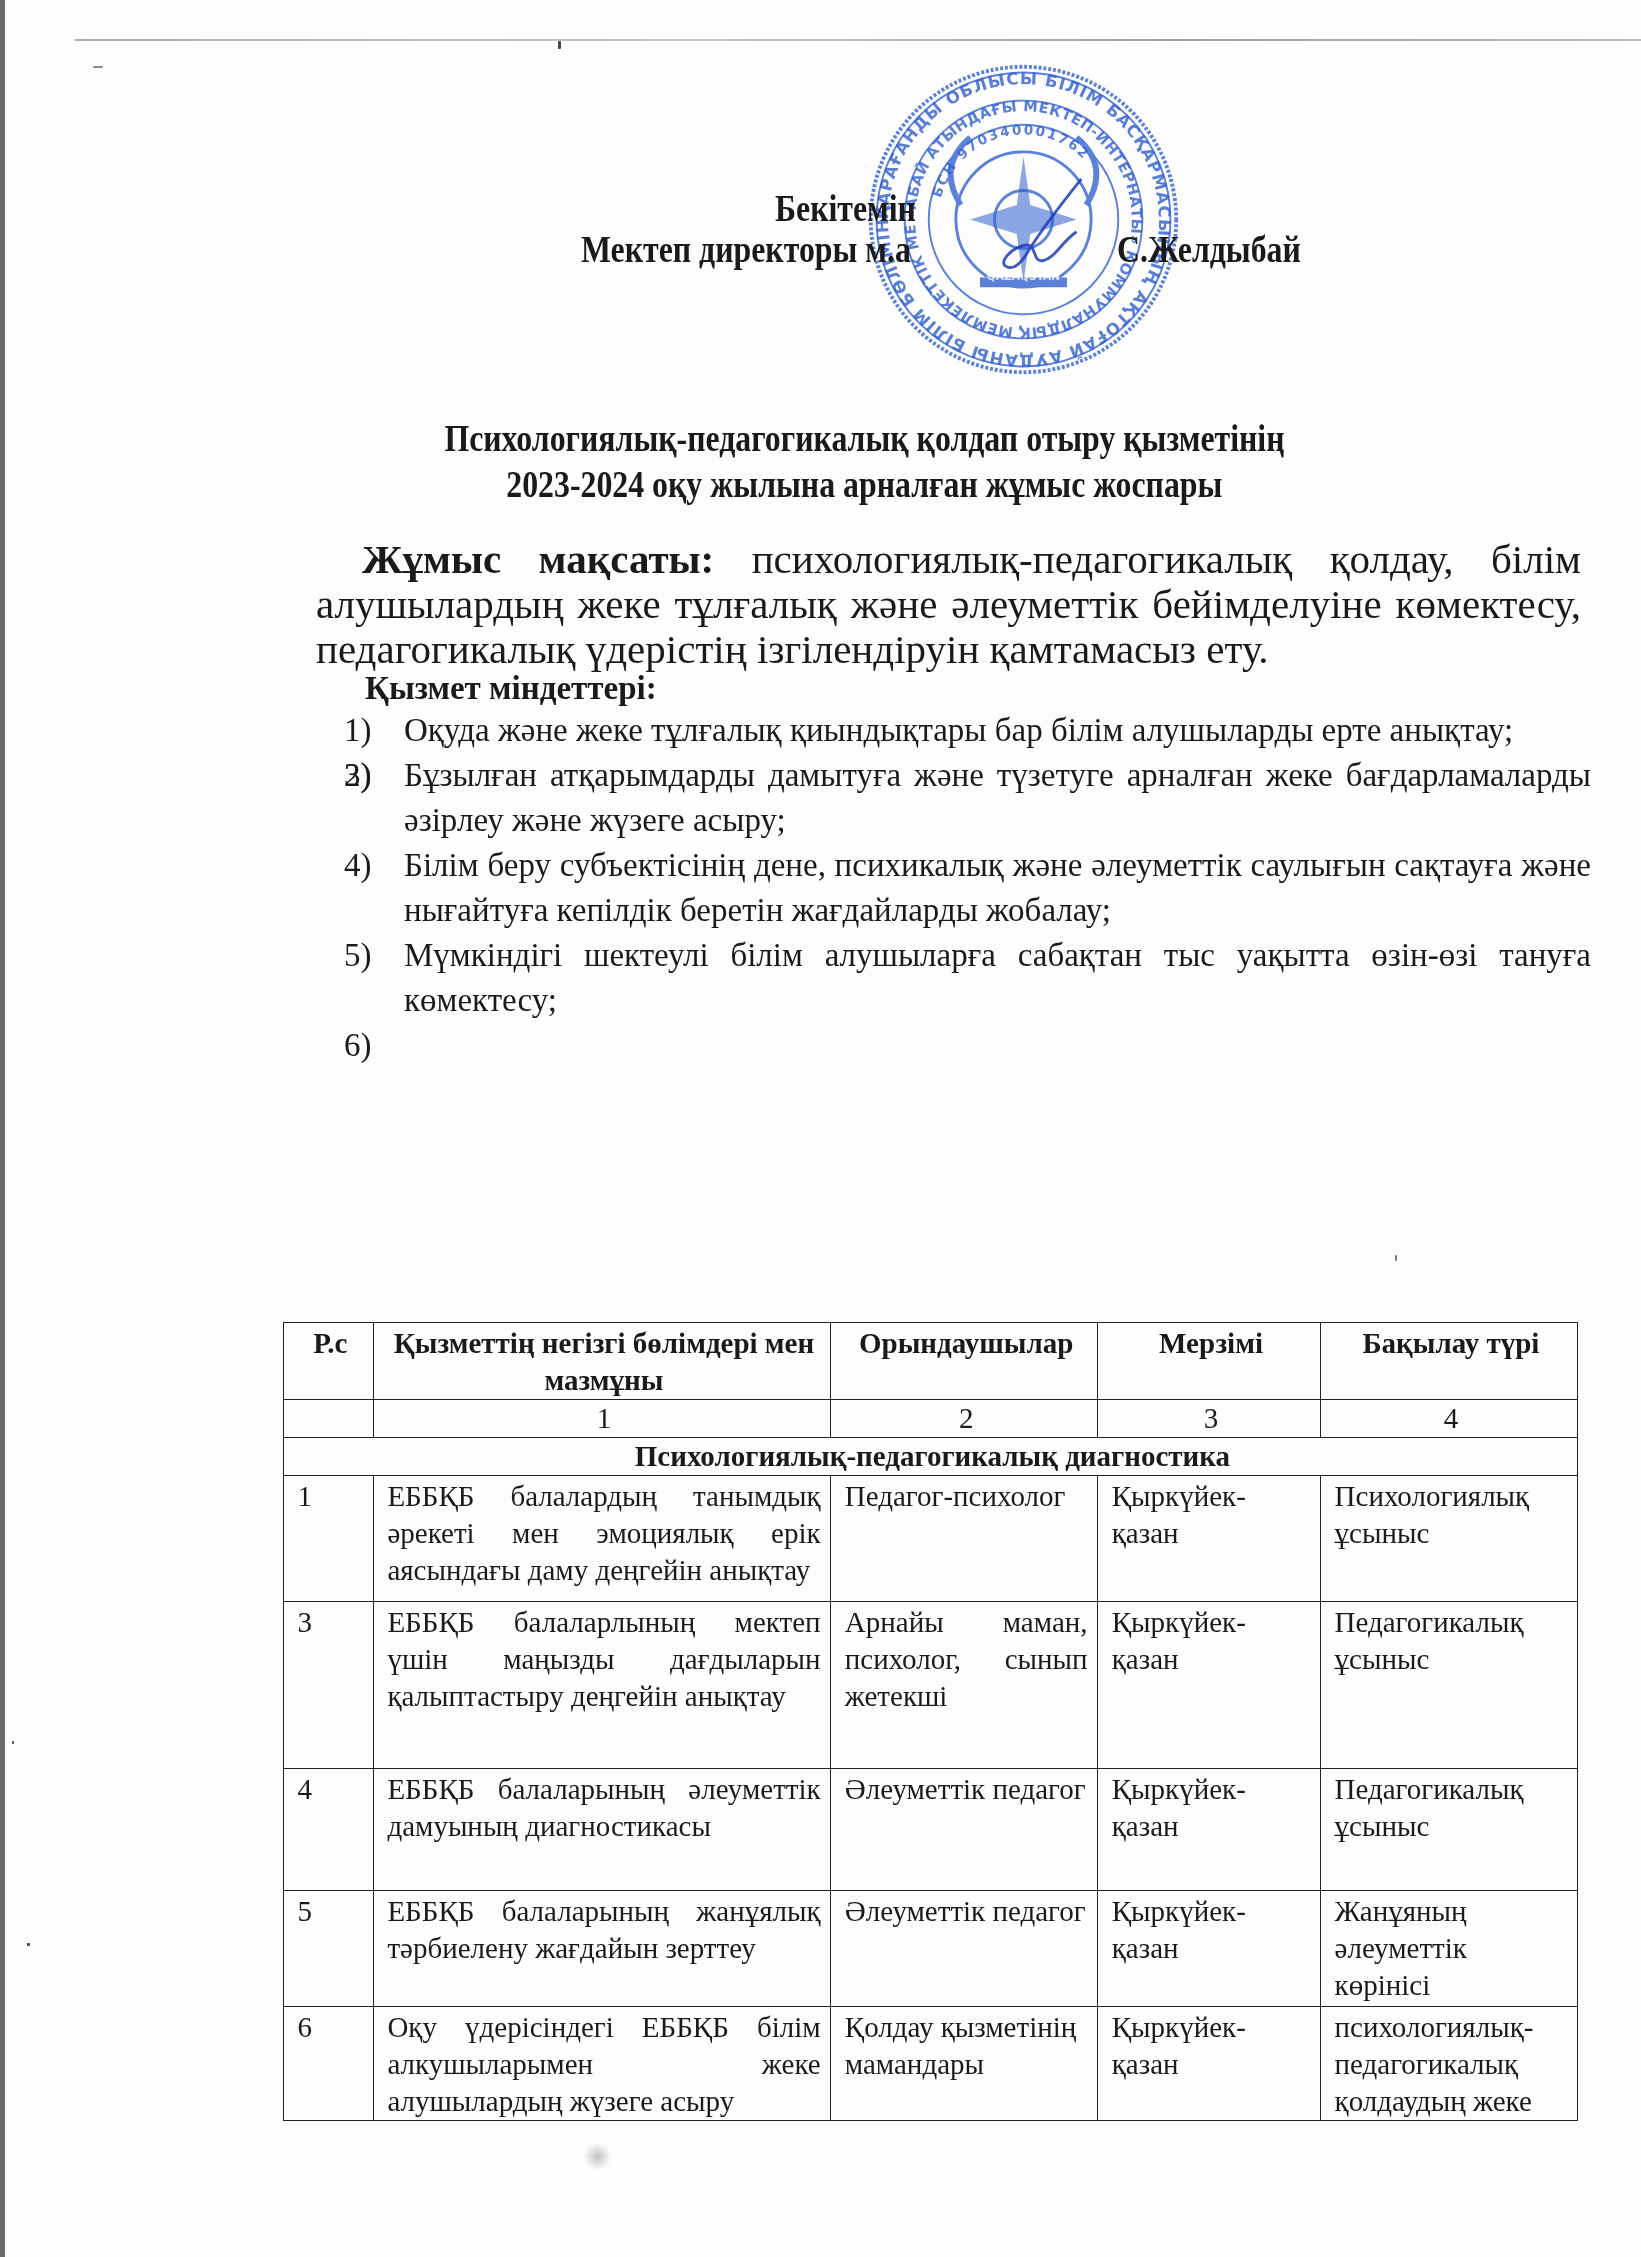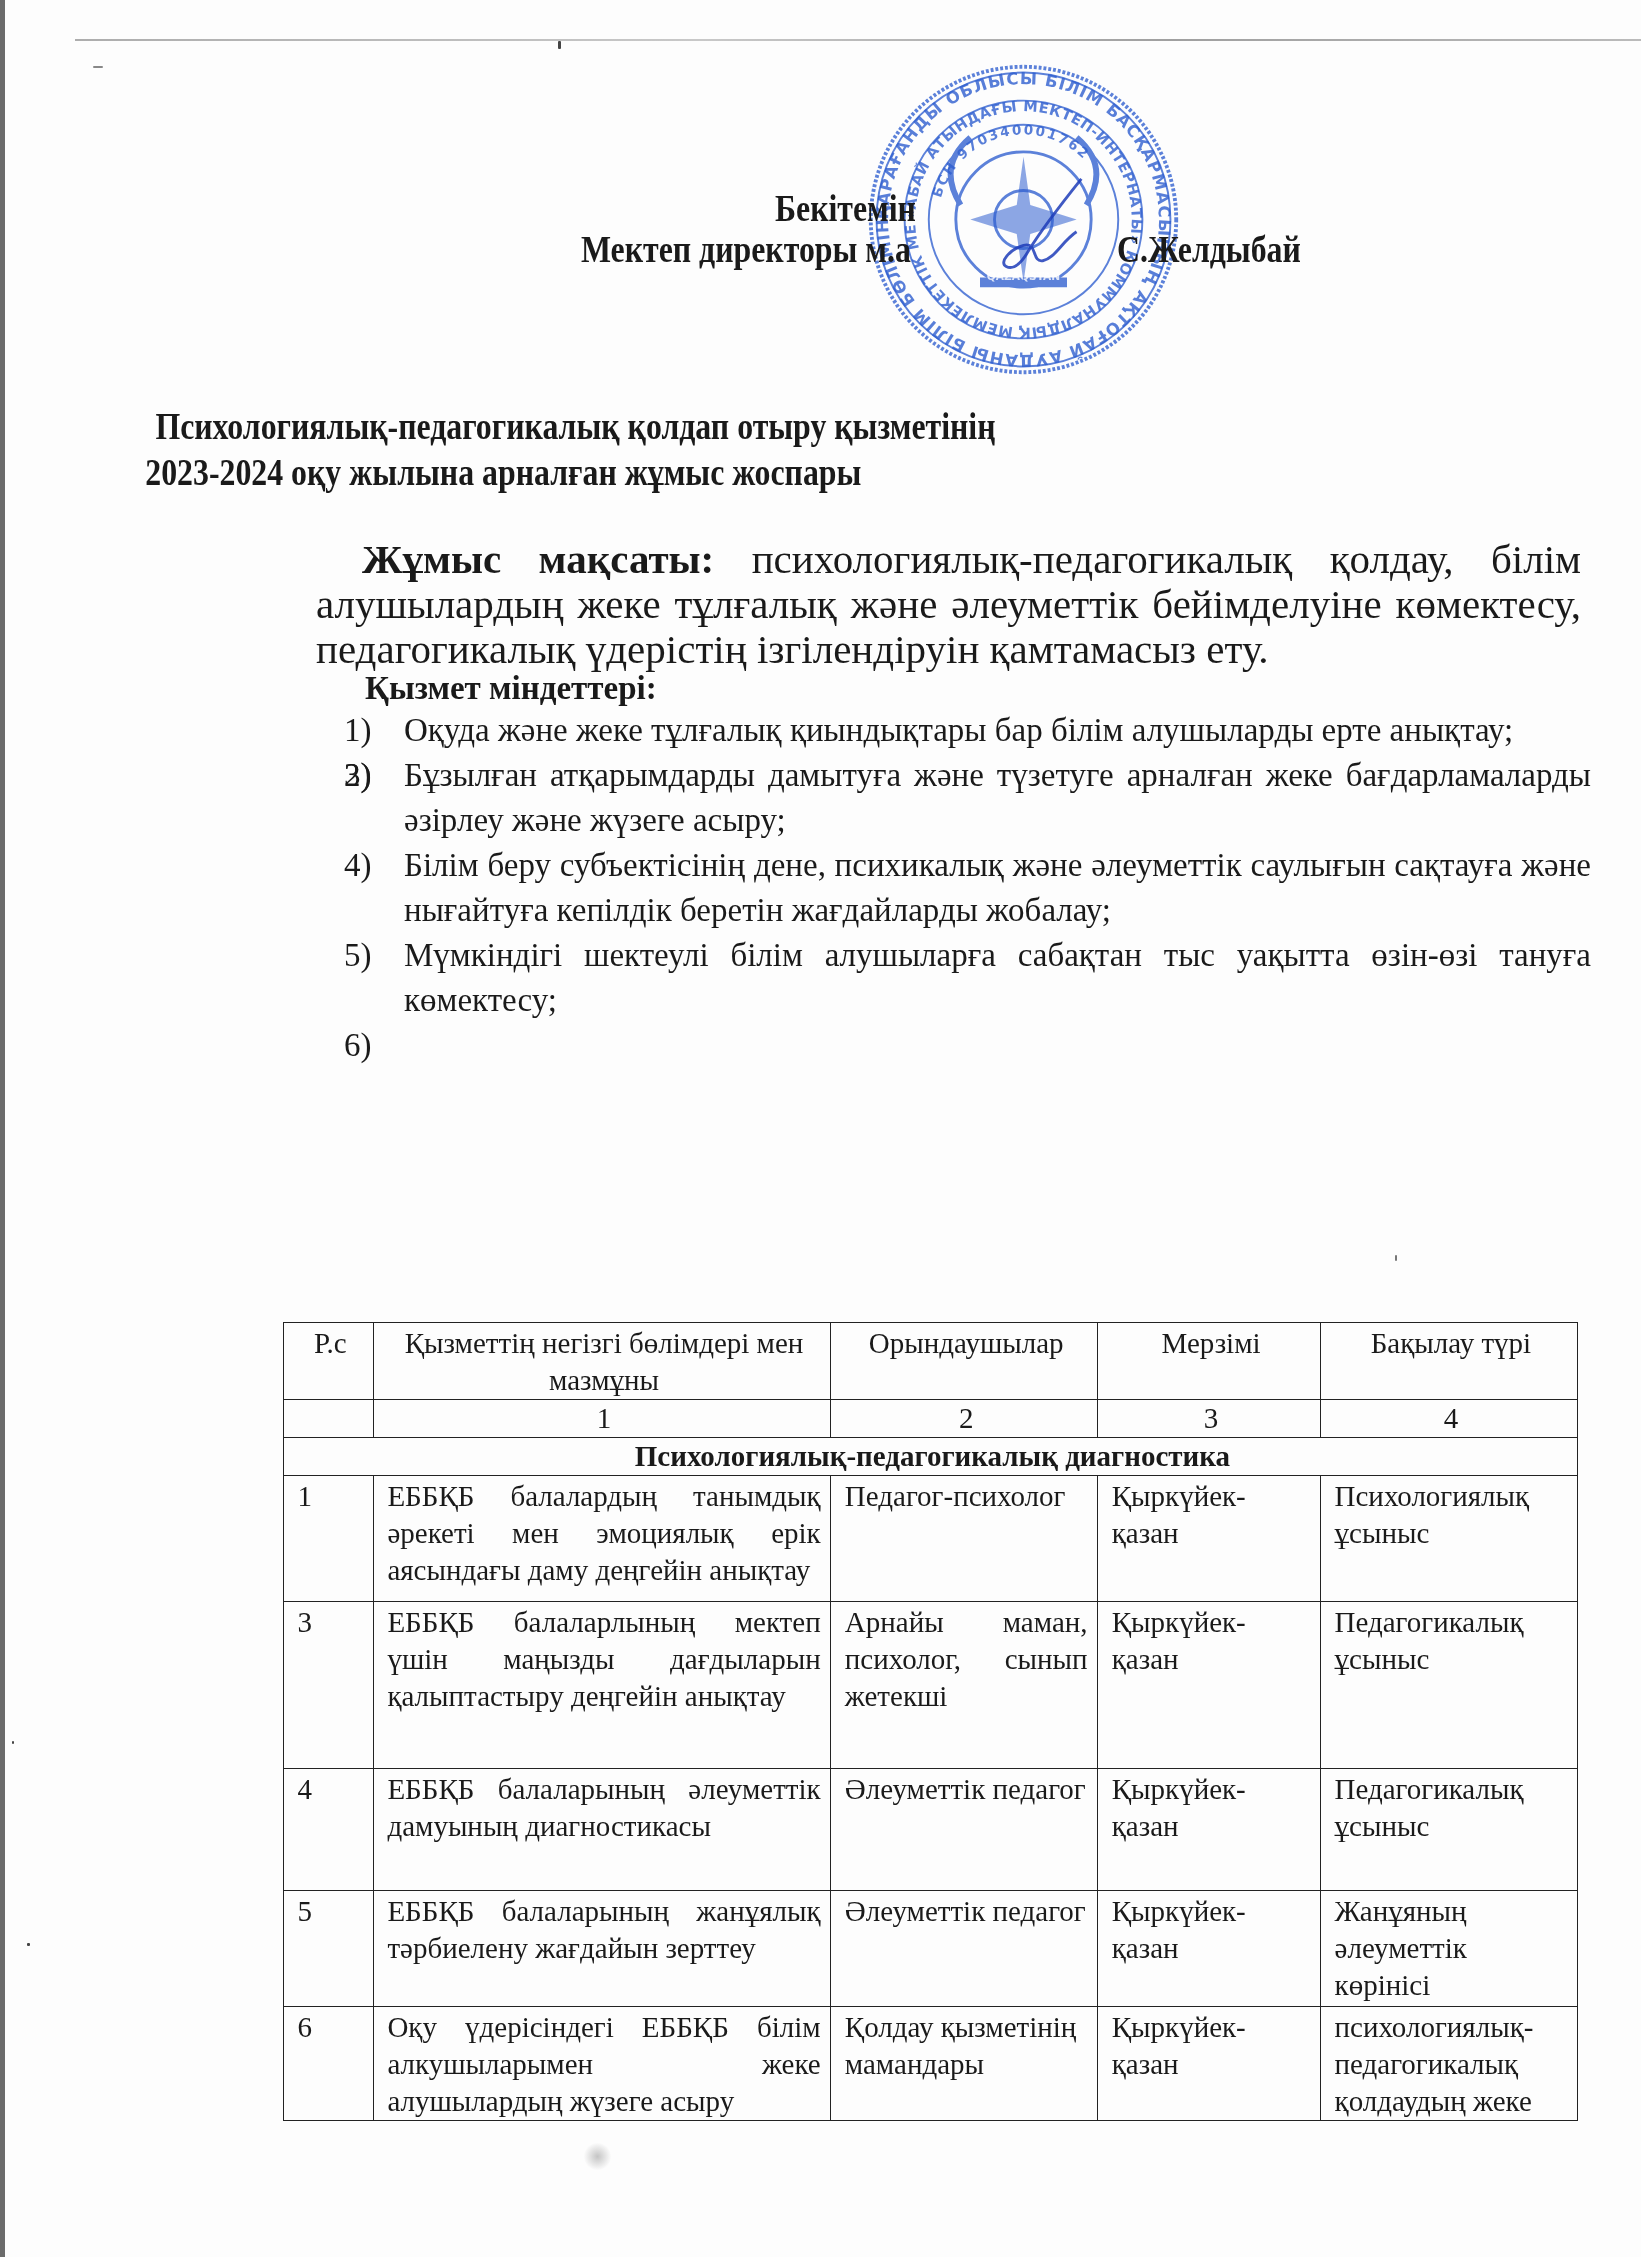--- a/index.html
+++ b/index.html
@@ -14,37 +14,37 @@
   .scan-mark { position: absolute; background: #444; border-radius: 1px; }
 
   .approve { position: absolute; font-weight: bold; font-size: 37px; line-height: 39px; transform: scaleX(0.86); transform-origin: left top; white-space: nowrap; }
   #approve-title { left: 775px; top: 189px; }
   #approve-role { left: 581px; top: 230px; }
   #approve-name { left: 1117px; top: 230px; }
 
   .stamp { position: absolute; left: 864px; top: 60px; width: 319px; height: 319px; }
   .signature { position: absolute; left: 985px; top: 174px; width: 106px; height: 106px; }
 
-  .doc-title { position: absolute; left: 0; width: 1641px; text-align: left; font-weight: bold; font-size: 37px; line-height: 46px; }
+  .doc-title { position: absolute; left: 0; width: 1641px; text-align: center; font-weight: bold; font-size: 37px; line-height: 46px; margin-top: 12px; }
   .doc-title span { display: inline-block; transform: scaleX(0.86); }
   #title1 { top: 404px; padding-left: 87px; box-sizing: border-box; }
   #title2 { top: 450px; padding-left: 87px; box-sizing: border-box; }
 
   .para { position: absolute; left: 316px; width: 1265px; font-size: 41px; line-height: 45px; text-align: justify; }
   .goal { top: 537px; text-indent: 46px; }
   .goal b { font-weight: bold; }
   .tasks-head { position: absolute; left: 365px; top: 669px; font-weight: bold; font-size: 33px; line-height: 39px; }
 
   .tasks { position: absolute; left: 344px; top: 708px; width: 1247px; margin: 0; padding: 0; list-style: none; font-size: 33px; line-height: 45px; }
   .tasks li { position: relative; padding-left: 60px; text-align: justify; margin: 0 0 0 0; }
   .tasks li .num { position: absolute; left: 0; top: 0; }
 
   table.plan { position: absolute; left: 283px; top: 1322px; width: 1295px; border-collapse: collapse; font-size: 29px; line-height: 37px; }
   table.plan td, table.plan th { border: 1.9px solid #222; vertical-align: top; padding: 1.9px 9.7px 0 13.5px; }
-  table.plan th { font-weight: normal; text-align: center; }
+  table.plan th { font-weight: bold; text-align: center; }
   .c0 { width: 90px; } .c1 { width: 458px; } .c2 { width: 267px; } .c3 { width: 223px; } .c4 { width: 257px; }
   tr.hdr { height: 77px; }
   tr.nums td { text-align: center; height: 35px; padding-top: 0; }
   tr.section td { text-align: center; font-weight: bold; height: 36px; padding-top: 0; }
   tr.r1 { height: 126px; } tr.r3 { height: 167px; } tr.r4 { height: 122px; } tr.r5 { height: 116px; } tr.r6 { height: 113px; }
   td.content { text-align: justify; text-align-last: left; }
   td.num { padding-left: 7.7px; }
   td.exec-just { text-align: justify; text-align-last: left; }
   .smudge { position: absolute; border-radius: 50%; background: radial-gradient(circle, rgba(150,150,150,.55), rgba(200,200,200,0) 70%); }
 </style>

